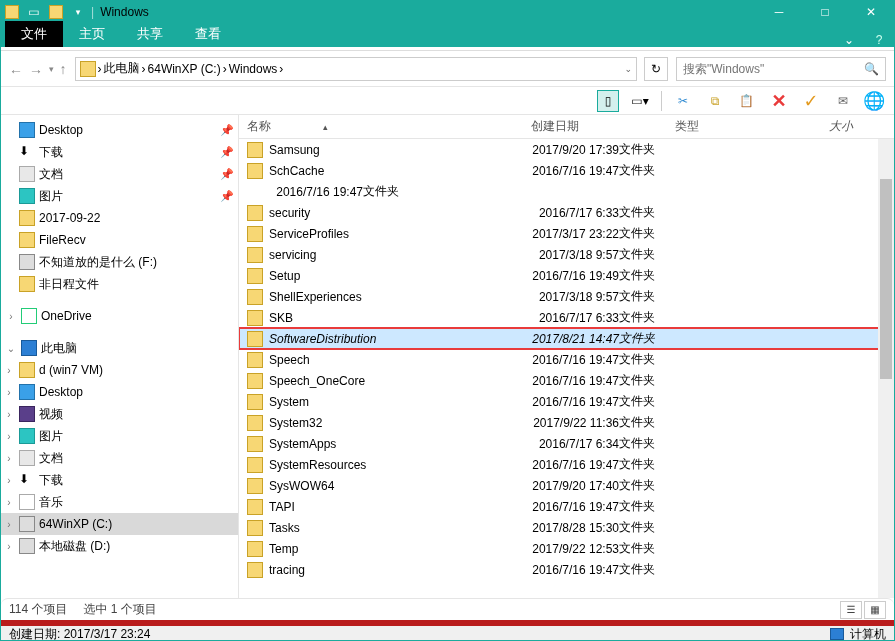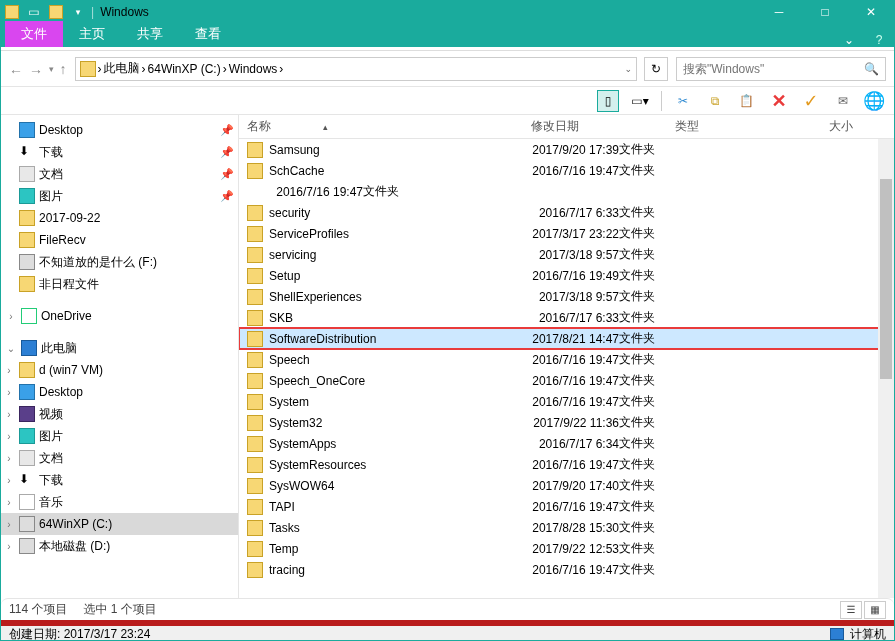--- a/index.html
+++ b/index.html
@@ -9,21 +9,21 @@
   .titlebar .sysicon { width: 22px; height: 22px; display:flex;align-items:center;justify-content:center; }
   .titlebar .qicons { display:flex; }
   .titlebar .qicons span { width:22px; height:22px; display:flex;align-items:center;justify-content:center; }
   .titlebar .sep { color:#fff; opacity:0.6; margin:0 2px;}
   .titlebar .title { color:#000; margin-left:4px; font-size:12px; }
   .titlebar .wincontrols { margin-left:auto; display:flex; }
   .titlebar .wincontrols div { width:46px; height:22px; display:flex;align-items:center;justify-content:center; color:#fff; }
   
   .ribbon-tabs { height: 24px; background: #1aab9d; display:flex; align-items:flex-end; padding-left:4px;}
   .ribbon-tabs .tab { padding: 4px 16px; color:#fff; font-size:13px; }
-  .ribbon-tabs .tab.file { background: #d946ef; }
+  .ribbon-tabs .tab.file { background: #000000; }
   .ribbon-tabs .collapse { margin-left:auto; display:flex;}
   .ribbon-tabs .collapse span{ width:30px; text-align:center; color:#fff;}
   .ribbonstrip { height: 4px; border-bottom:1px solid #ddd; background:#fff;}
   
   .navbar { height: 36px; background:#fff; display:flex; align-items:center; padding:0 8px; gap:8px; border-bottom:1px solid #e5e5e5;}
   .navbar .navarrows { display:flex; gap:6px; align-items:center;}
   .navbar .navarrows span { color:#888; font-size:14px; }
   .navbar .breadcrumb { flex:1; border:1px solid #ccc; height:24px; display:flex; align-items:center; padding:0 4px; gap:2px;}
   .navbar .breadcrumb .fld { width:16px;height:16px; background:#f7d774; border:1px solid #c9a227; display:inline-block;}
   .navbar .breadcrumb span { font-size:12px; }
@@ -50,27 +50,27 @@
   .tree .ico.music{background:#fff; border-color:#aaa;}
   .tree .ico.video{background:#5a3f8a; border-color:#3a255e;}
   .tree .lbl { font-size:12px; white-space:nowrap;}
   .tree .pin { margin-left:auto; color:#888; font-size:11px;}
   .tree .sel { background:#d9d9d9;}
   .tree .i1{padding-left:2px;}
   
   .list { flex:1; overflow:auto; position:relative;}
   .list-header { display:flex; border-bottom:1px solid #e5e5e5; height:24px; align-items:center; padding-left:8px; color:#555;gap:28px;}
   .list-header div { font-size:12px;}
-  .list-header .c-name{width:256px;} .list-header .c-date{width:116px;} .list-header .c-type{width:126px;} .list-header .c-size{flex:1;}
+  .list-header .c-name{width:256px;} .list-header .c-date{width:116px;} .list-header .c-type{width:126px;} .list-header .c-size{flex:1;font-style:italic;}
   .list-header .sort{ font-size:9px; margin-left:52px;}
   .row { display:flex; align-items:center; height:21px; padding-left:8px;}
   .row .ico{width:16px;height:16px;background:#f7d774;border:1px solid #c9a227;margin-right:6px;}
   .row .c-name{width:256px; display:flex; align-items:center;} 
   .row .c-date{width:116px;text-align:right;} .row .c-type{width:126px;} .row .c-size{flex:1;}
-  .row.selected{ background:#cde8ff; outline:2px solid #e93b3b; outline-offset:-1px;}
+  .row.selected{ background:#cde8ff; outline:2px solid #e93b3b; outline-offset:-1px;font-style:italic;}
   .row.selected .c-name, .row.selected .c-date, .row.selected .c-type{ }
   
   .statusbar { height:22px; border-top:1px solid #e5e5e5; display:flex; align-items:center; padding:0 8px; font-size:12px; color:#444; gap:16px;border-radius:7px;}
   .statusbar .right{margin-left:auto; display:flex; gap:2px;}
   .statusbar .right span{width:22px;height:18px;border:1px solid #ccc;display:flex;align-items:center;justify-content:center;font-size:10px;}
   .statusbar2 { height:22px; background:#f0f0f0; border-top:6px solid #b91c1c; display:flex; align-items:center; padding:0 8px; font-size:12px;}
   .statusbar2 .comp{margin-left:auto; display:flex; align-items:center; gap:6px;}
   
   .scrollbar{position:absolute;right:0;top:24px;bottom:0;width:16px;background:#f0f0f0;}
   .scrollbar .thumb{position:absolute;left:2px;right:2px;top:40px;height:200px;background:#c0c0c0;}
@@ -250,21 +250,21 @@
     <div class="item i1">
         <span class="chev">›</span>
         <span class="ico drive"></span>
         <span class="lbl">本地磁盘 (D:)</span>
       </div>
   </div>
 
   <div class="list">
     <div class="list-header">
       <div class="c-name"><span>名称</span><span class="sort">▴</span></div>
-      <div class="c-date">修改日期</div>
+      <div class="c-date">创建日期</div>
       <div class="c-type">类型</div>
       <div class="c-size">大小</div>
     </div>
     <div id="rows">
         <div class="row">
           <div class="c-name">
             <span class="ico"></span>
             <span>Samsung</span>
           </div>
           <div class="c-date">2017/9/20 17:39</div>

